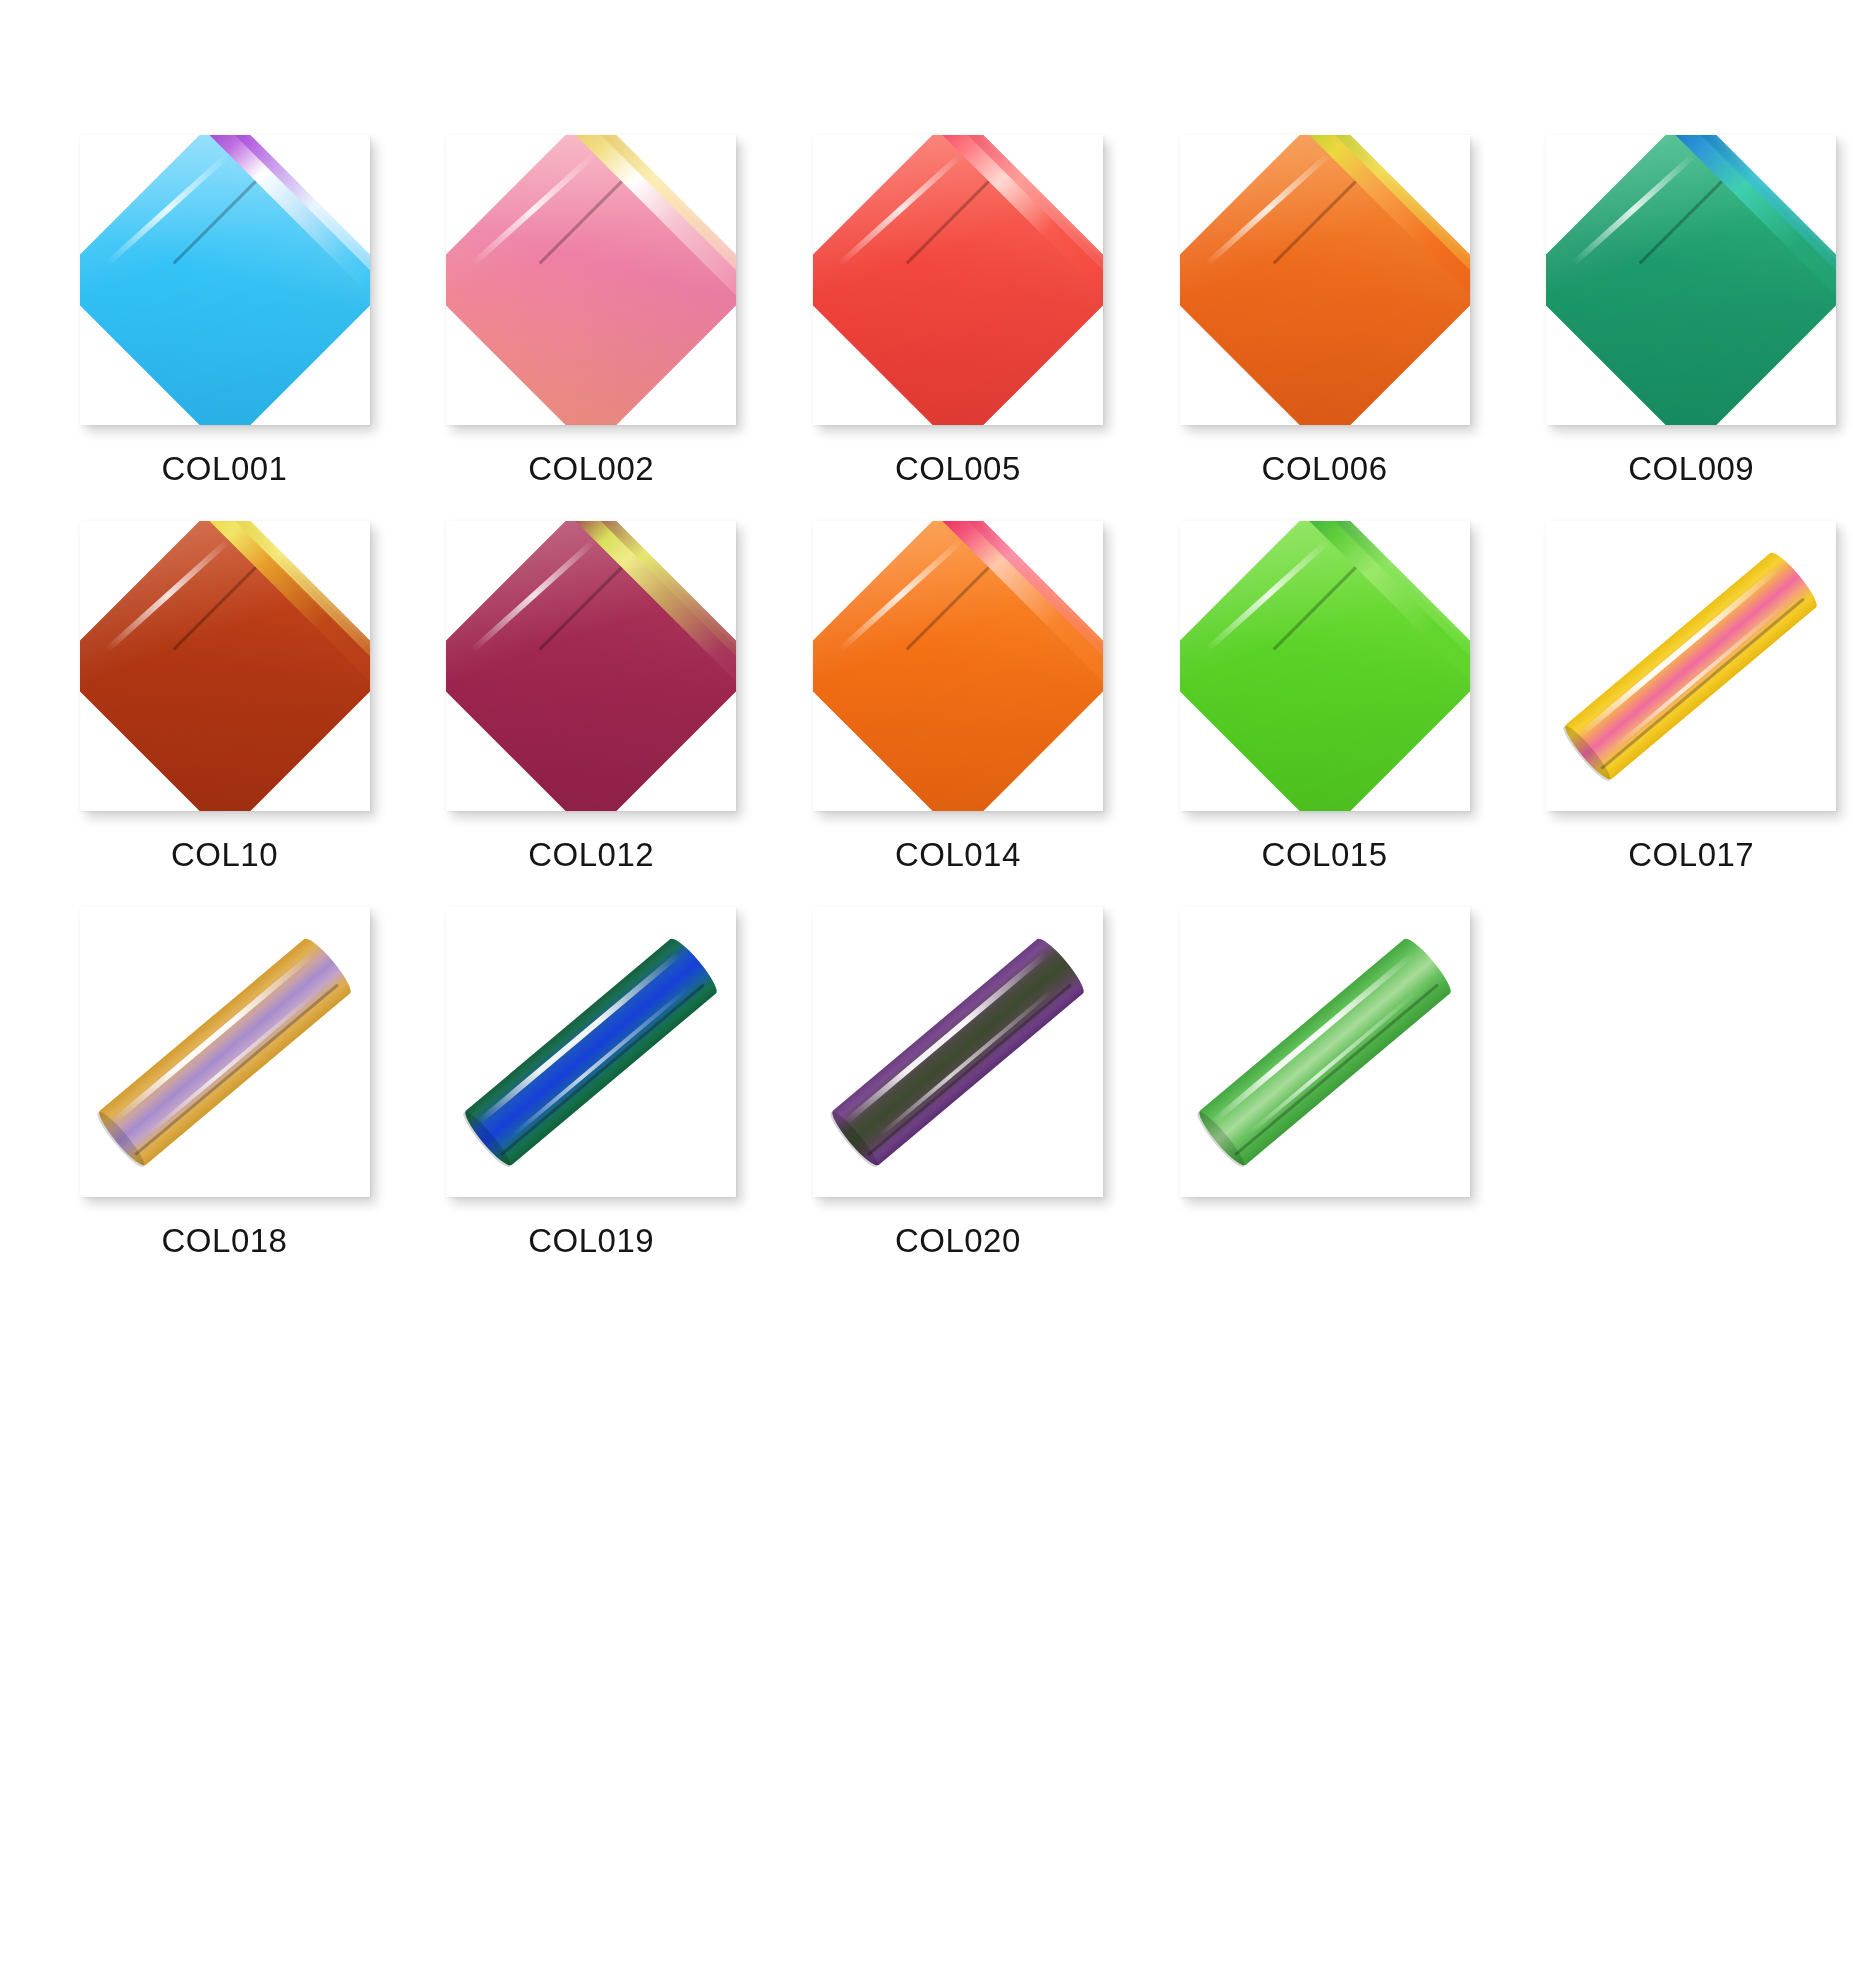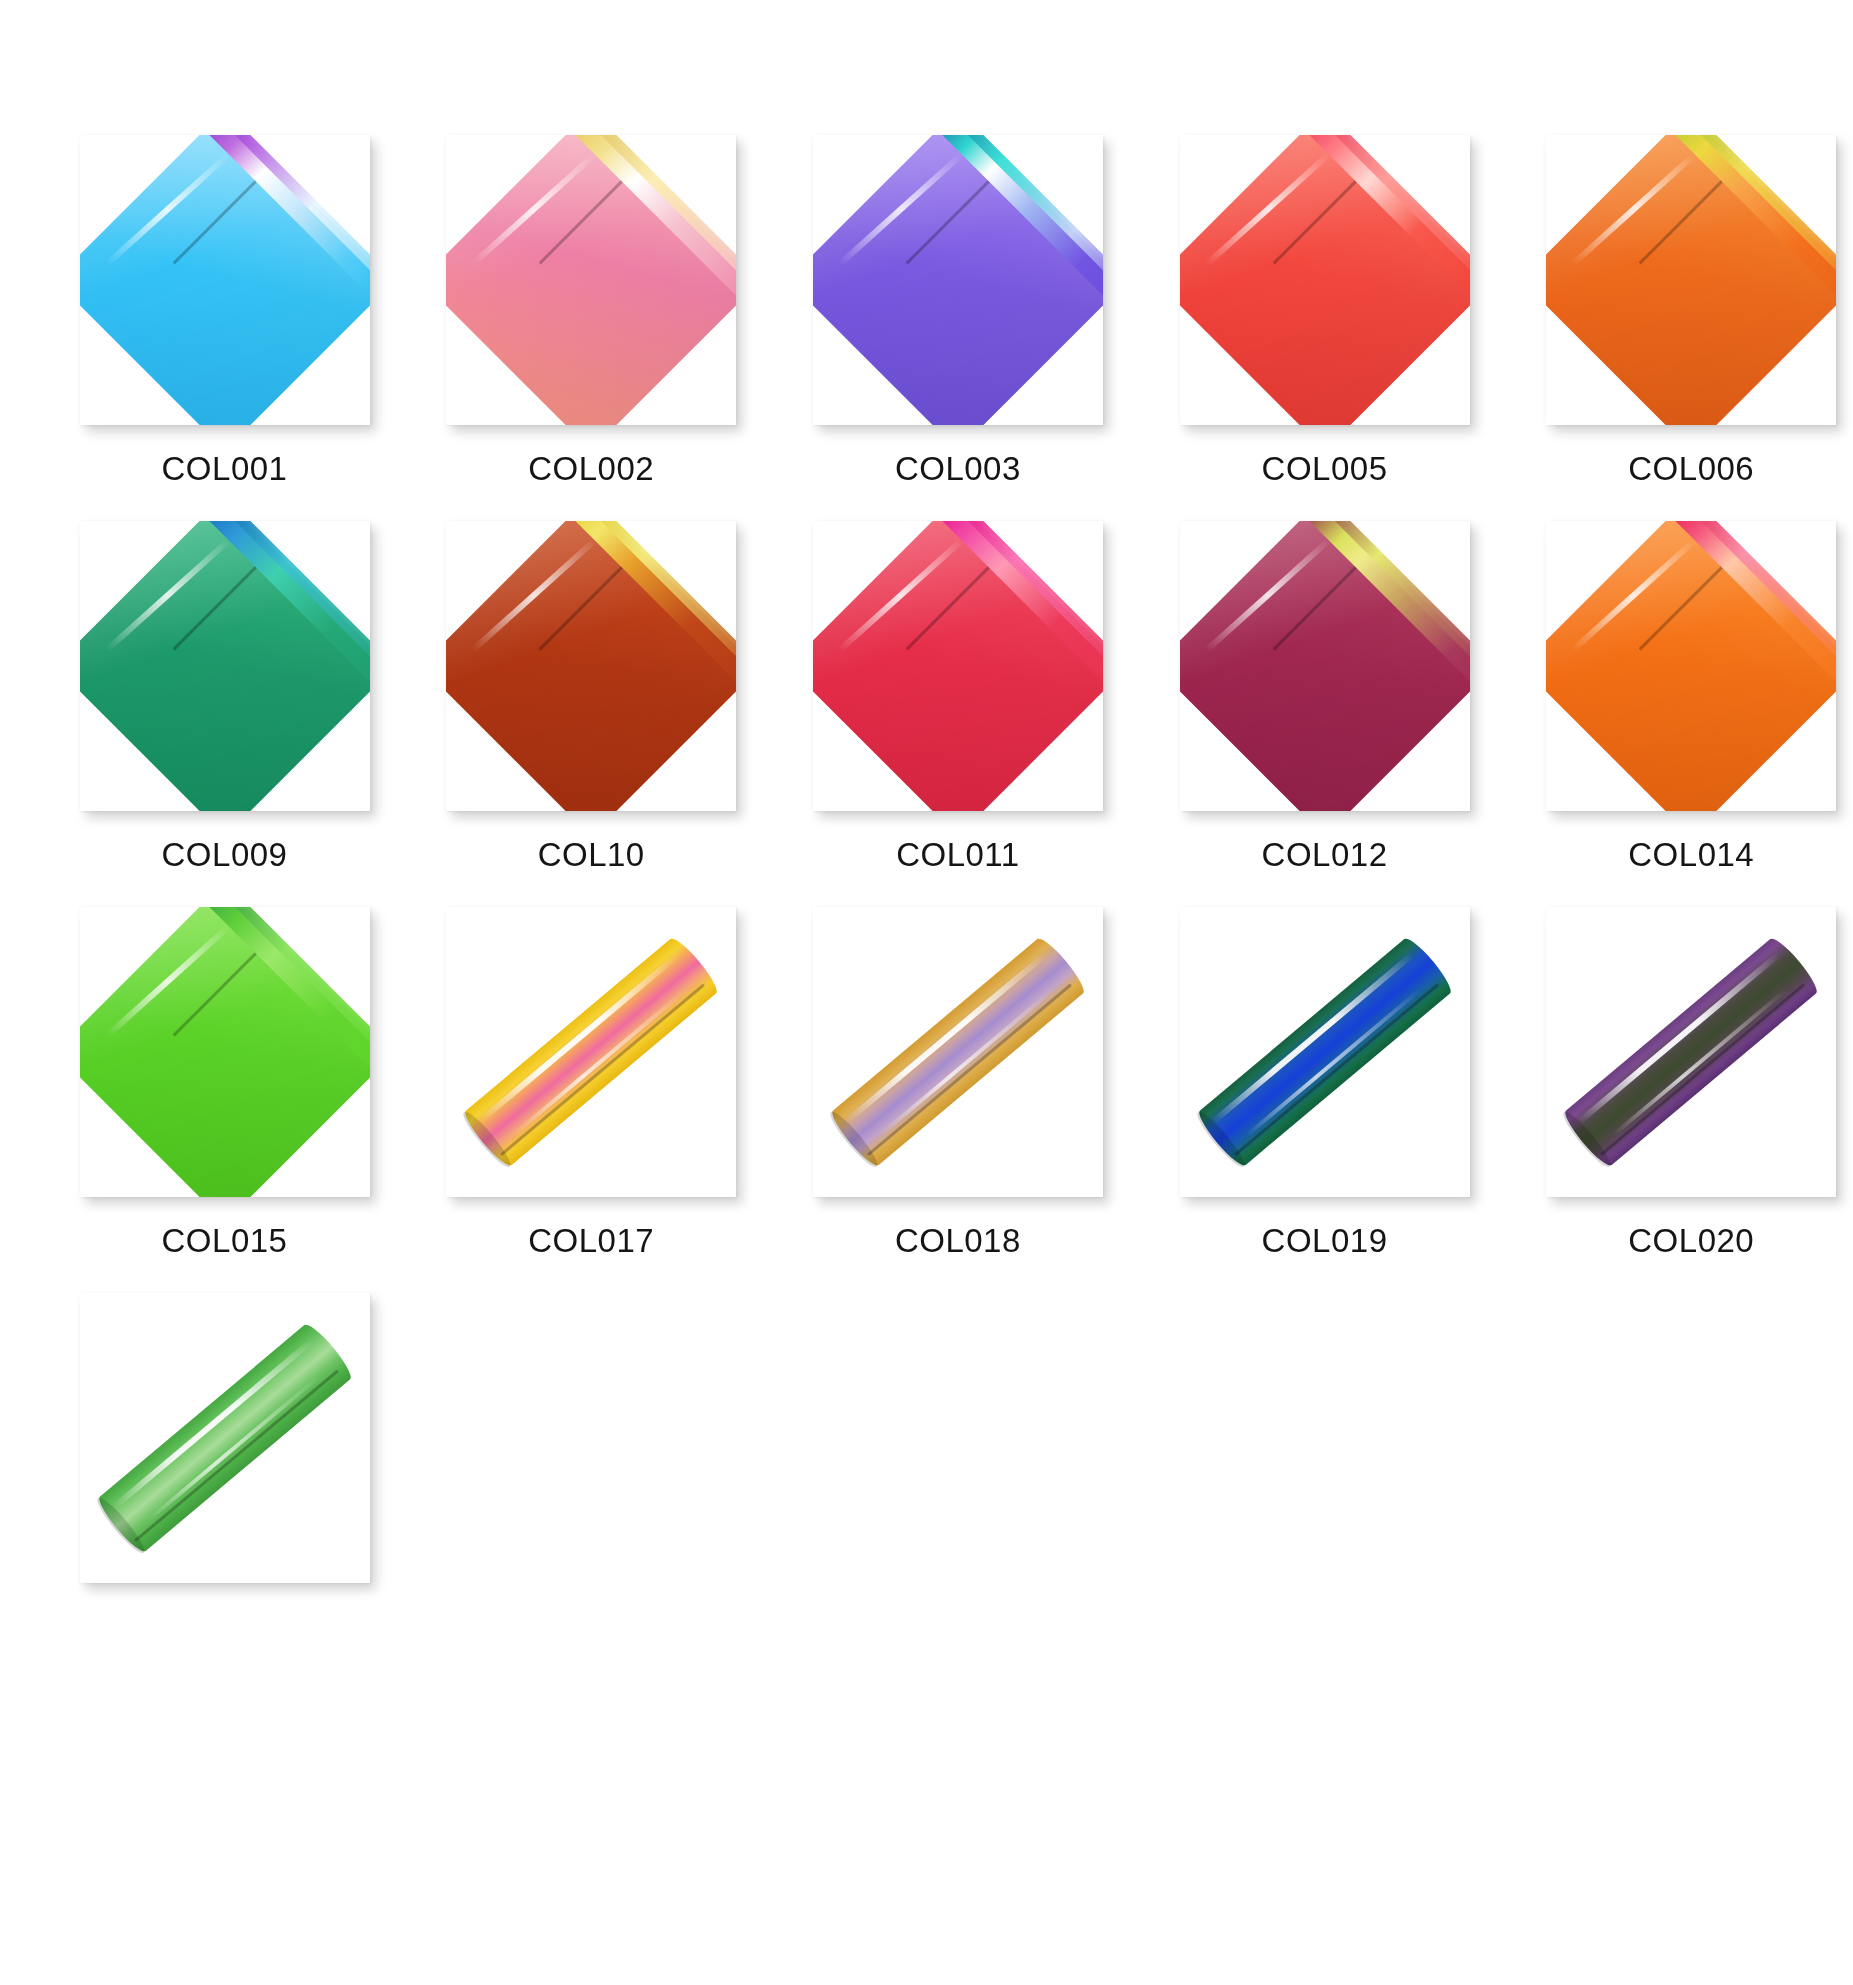--- a/index.html
+++ b/index.html
@@ -188,33 +188,20 @@
             <div class="sheet-edge2" style="background: linear-gradient(to right, rgb(220, 184, 76) 0%, rgb(251, 238, 176) 40%, rgb(245, 185, 198) 100%);"></div>
             <div class="sheet-gloss"></div>
             <div class="sheet-crease"></div>
           </div>
         </div>
         <div class="label">COL002</div>
       </div>
       <div class="cell">
         <div class="tile">
           <div class="sheet-wrap">
-            <div class="sheet-body" style="background: linear-gradient(150deg, rgb(154, 123, 239) 0%, rgb(122, 90, 224) 45%, rgb(109, 79, 214) 100%);"></div>
-            <div class="sheet-shade"></div>
-            <div class="sheet-edge" style="background: linear-gradient(to right, rgb(26, 127, 168) 0%, rgb(47, 212, 208) 14%, rgb(255, 255, 255) 28%, rgb(159, 182, 242) 50%, rgb(114, 84, 226) 80%, rgb(107, 78, 219) 100%);"></div>
-            <div class="sheet-edge2" style="background: linear-gradient(to right, rgb(15, 111, 154) 0%, rgb(53, 222, 214) 30%, rgb(199, 212, 248) 70%, rgb(123, 91, 224) 100%);"></div>
-            <div class="sheet-gloss"></div>
-            <div class="sheet-crease"></div>
-          </div>
-        </div>
-        <div class="label">COL003</div>
-      </div>
-      <div class="cell">
-        <div class="tile">
-          <div class="sheet-wrap">
             <div class="sheet-body" style="background: linear-gradient(150deg, rgb(250, 101, 88) 0%, rgb(242, 71, 62) 45%, rgb(231, 58, 51) 100%);"></div>
             <div class="sheet-shade"></div>
             <div class="sheet-edge" style="background: linear-gradient(to right, rgb(239, 63, 95) 0%, rgb(255, 127, 134) 16%, rgb(255, 217, 210) 34%, rgb(249, 88, 76) 62%, rgb(240, 67, 57) 100%);"></div>
             <div class="sheet-edge2" style="background: linear-gradient(to right, rgb(232, 53, 88) 0%, rgb(255, 154, 149) 40%, rgb(242, 72, 63) 100%);"></div>
             <div class="sheet-gloss"></div>
             <div class="sheet-crease"></div>
           </div>
         </div>
         <div class="label">COL005</div>
       </div>
@@ -253,33 +240,20 @@
             <div class="sheet-edge2" style="background: linear-gradient(to right, rgb(223, 200, 47) 0%, rgb(244, 234, 124) 35%, rgb(192, 74, 25) 100%);"></div>
             <div class="sheet-gloss"></div>
             <div class="sheet-crease"></div>
           </div>
         </div>
         <div class="label">COL10</div>
       </div>
       <div class="cell">
         <div class="tile">
           <div class="sheet-wrap">
-            <div class="sheet-body" style="background: linear-gradient(150deg, rgb(240, 71, 95) 0%, rgb(230, 46, 74) 45%, rgb(219, 37, 66) 100%);"></div>
-            <div class="sheet-shade"></div>
-            <div class="sheet-edge" style="background: linear-gradient(to right, rgb(232, 18, 140) 0%, rgb(244, 80, 168) 16%, rgb(255, 154, 180) 34%, rgb(236, 58, 89) 66%, rgb(232, 50, 79) 100%);"></div>
-            <div class="sheet-edge2" style="background: linear-gradient(to right, rgb(224, 0, 128) 0%, rgb(251, 116, 180) 38%, rgb(234, 55, 83) 100%);"></div>
-            <div class="sheet-gloss"></div>
-            <div class="sheet-crease"></div>
-          </div>
-        </div>
-        <div class="label">COL011</div>
-      </div>
-      <div class="cell">
-        <div class="tile">
-          <div class="sheet-wrap">
             <div class="sheet-body" style="background: linear-gradient(150deg, rgb(176, 58, 95) 0%, rgb(160, 39, 80) 45%, rgb(147, 32, 74) 100%);"></div>
             <div class="sheet-shade"></div>
             <div class="sheet-edge" style="background: linear-gradient(to right, rgb(143, 42, 74) 0%, rgb(217, 224, 92) 18%, rgb(240, 236, 138) 30%, rgb(200, 160, 95) 52%, rgb(168, 57, 92) 82%, rgb(163, 42, 85) 100%);"></div>
             <div class="sheet-edge2" style="background: linear-gradient(to right, rgb(125, 32, 64) 0%, rgb(228, 233, 110) 35%, rgb(184, 113, 95) 70%, rgb(163, 42, 85) 100%);"></div>
             <div class="sheet-gloss"></div>
             <div class="sheet-crease"></div>
           </div>
         </div>
         <div class="label">COL012</div>
       </div>

